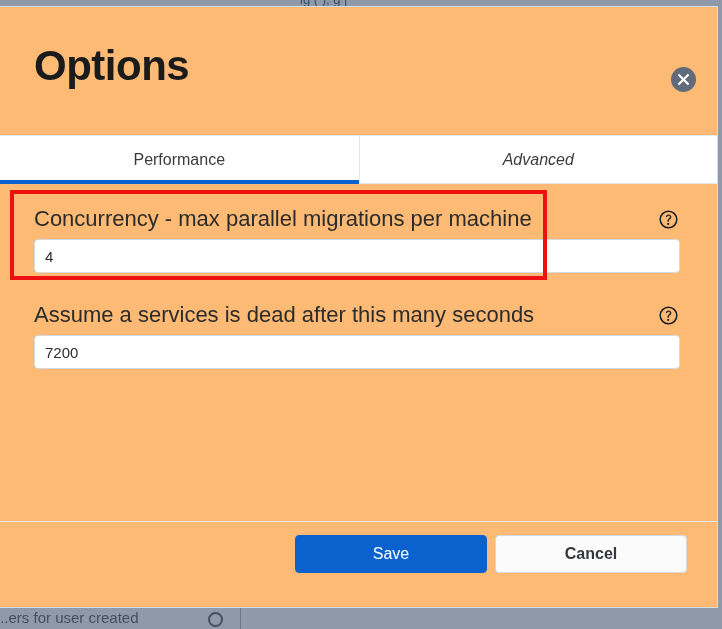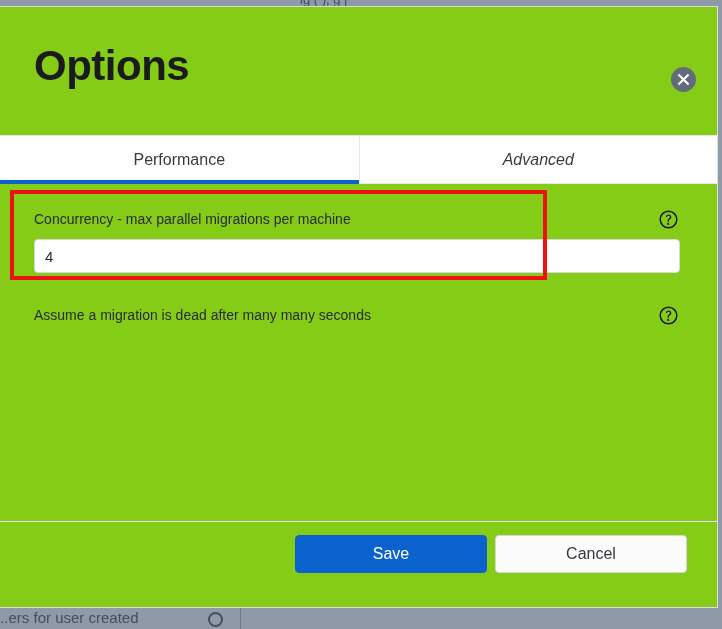--- a/index.html
+++ b/index.html
@@ -62,21 +62,21 @@
     width: 1px; height: 21px;
     background: #6f7886;
   }
 
   
   .modal {
     position: absolute;
     left: 0; top: 6px;
     width: 718px;
     height: 602px;
-    background: #84cc16;
+    background: #fdba74;
     border: 1px solid #d9dde3;
     border-left: none;
     box-sizing: border-box;
     display: flex;
     flex-direction: column;
   }
 
   
   .modal-header {
     position: relative;
@@ -159,21 +159,21 @@
   .field-group.g3 { top: 213px; }
 
   .field-label-row {
     position: relative;
     height: 28px;
     display: flex;
     align-items: center;
     justify-content: space-between;
   }
   .field-label {
-    font-size: 14px;
+    font-size: 22px;
     color: #2b2b2b;
     line-height: 1.2;
   }
   .help-icon {
     width: 19px;
     height: 19px;
     flex: 0 0 auto;
     cursor: pointer;
     margin-right: 2px;
   }
@@ -233,20 +233,21 @@
     background: #0b62ce;
     border: 1px solid #0b62ce;
     color: #ffffff;
   }
   .btn-cancel {
     left: 495px;
     width: 192px;
     background: #fbfbfc;
     border: 1px solid #d5d9de;
     color: #33383d;
+    font-weight: bold;
   }
 </style>
 </head>
 <body>
 
 <div id="screen">
 
   <div class="bg-strip-top">
     <div class="bg-strip-top-text">ig                (             ),                     g      |</div>
   </div>
@@ -292,29 +293,30 @@
               <path d="M6.9 7.1 C6.9 5.5 8.0 4.6 9.6 4.6 C11.2 4.6 12.3 5.6 12.3 7.0 C12.3 8.2 11.6 8.8 10.7 9.4 C10.0 9.9 9.8 10.3 9.8 11.2 L9.8 11.8 L8.5 11.8 L8.5 11.0 C8.5 9.8 8.9 9.2 9.9 8.5 C10.6 8.0 10.9 7.7 10.9 7.1 C10.9 6.3 10.4 5.8 9.6 5.8 C8.8 5.8 8.3 6.3 8.2 7.1 Z" fill="#1b1b1b"></path>
               <circle cx="9.15" cy="13.9" r="1.05" fill="#1b1b1b"></circle>
             </svg>
           </span>
         </div>
         <input class="field-input" type="text" value="4" style="">
       </div>
 
       <div class="field-group g2">
         <div class="field-label-row">
-          <span class="field-label">Assume a migration is dead after many many seconds</span>
+          <span class="field-label">Assume a services is dead after this many seconds</span>
           <span class="help-icon">
             <svg width="19" height="19" viewBox="0 0 19 19" aria-hidden="true">
               <circle cx="9.5" cy="9.5" r="8.3" fill="none" stroke="#1b1b1b" stroke-width="1.5"></circle>
               <path d="M6.9 7.1 C6.9 5.5 8.0 4.6 9.6 4.6 C11.2 4.6 12.3 5.6 12.3 7.0 C12.3 8.2 11.6 8.8 10.7 9.4 C10.0 9.9 9.8 10.3 9.8 11.2 L9.8 11.8 L8.5 11.8 L8.5 11.0 C8.5 9.8 8.9 9.2 9.9 8.5 C10.6 8.0 10.9 7.7 10.9 7.1 C10.9 6.3 10.4 5.8 9.6 5.8 C8.8 5.8 8.3 6.3 8.2 7.1 Z" fill="#1b1b1b"></path>
               <circle cx="9.15" cy="13.9" r="1.05" fill="#1b1b1b"></circle>
             </svg>
           </span>
         </div>
+        <input class="field-input" type="text" value="7200" style="">
       </div>
 
       <div class="field-group g3">
       </div>
 
     </div>
 
     <div class="modal-footer">
       <button class="btn btn-save">Save</button>
       <button class="btn btn-cancel">Cancel</button>

